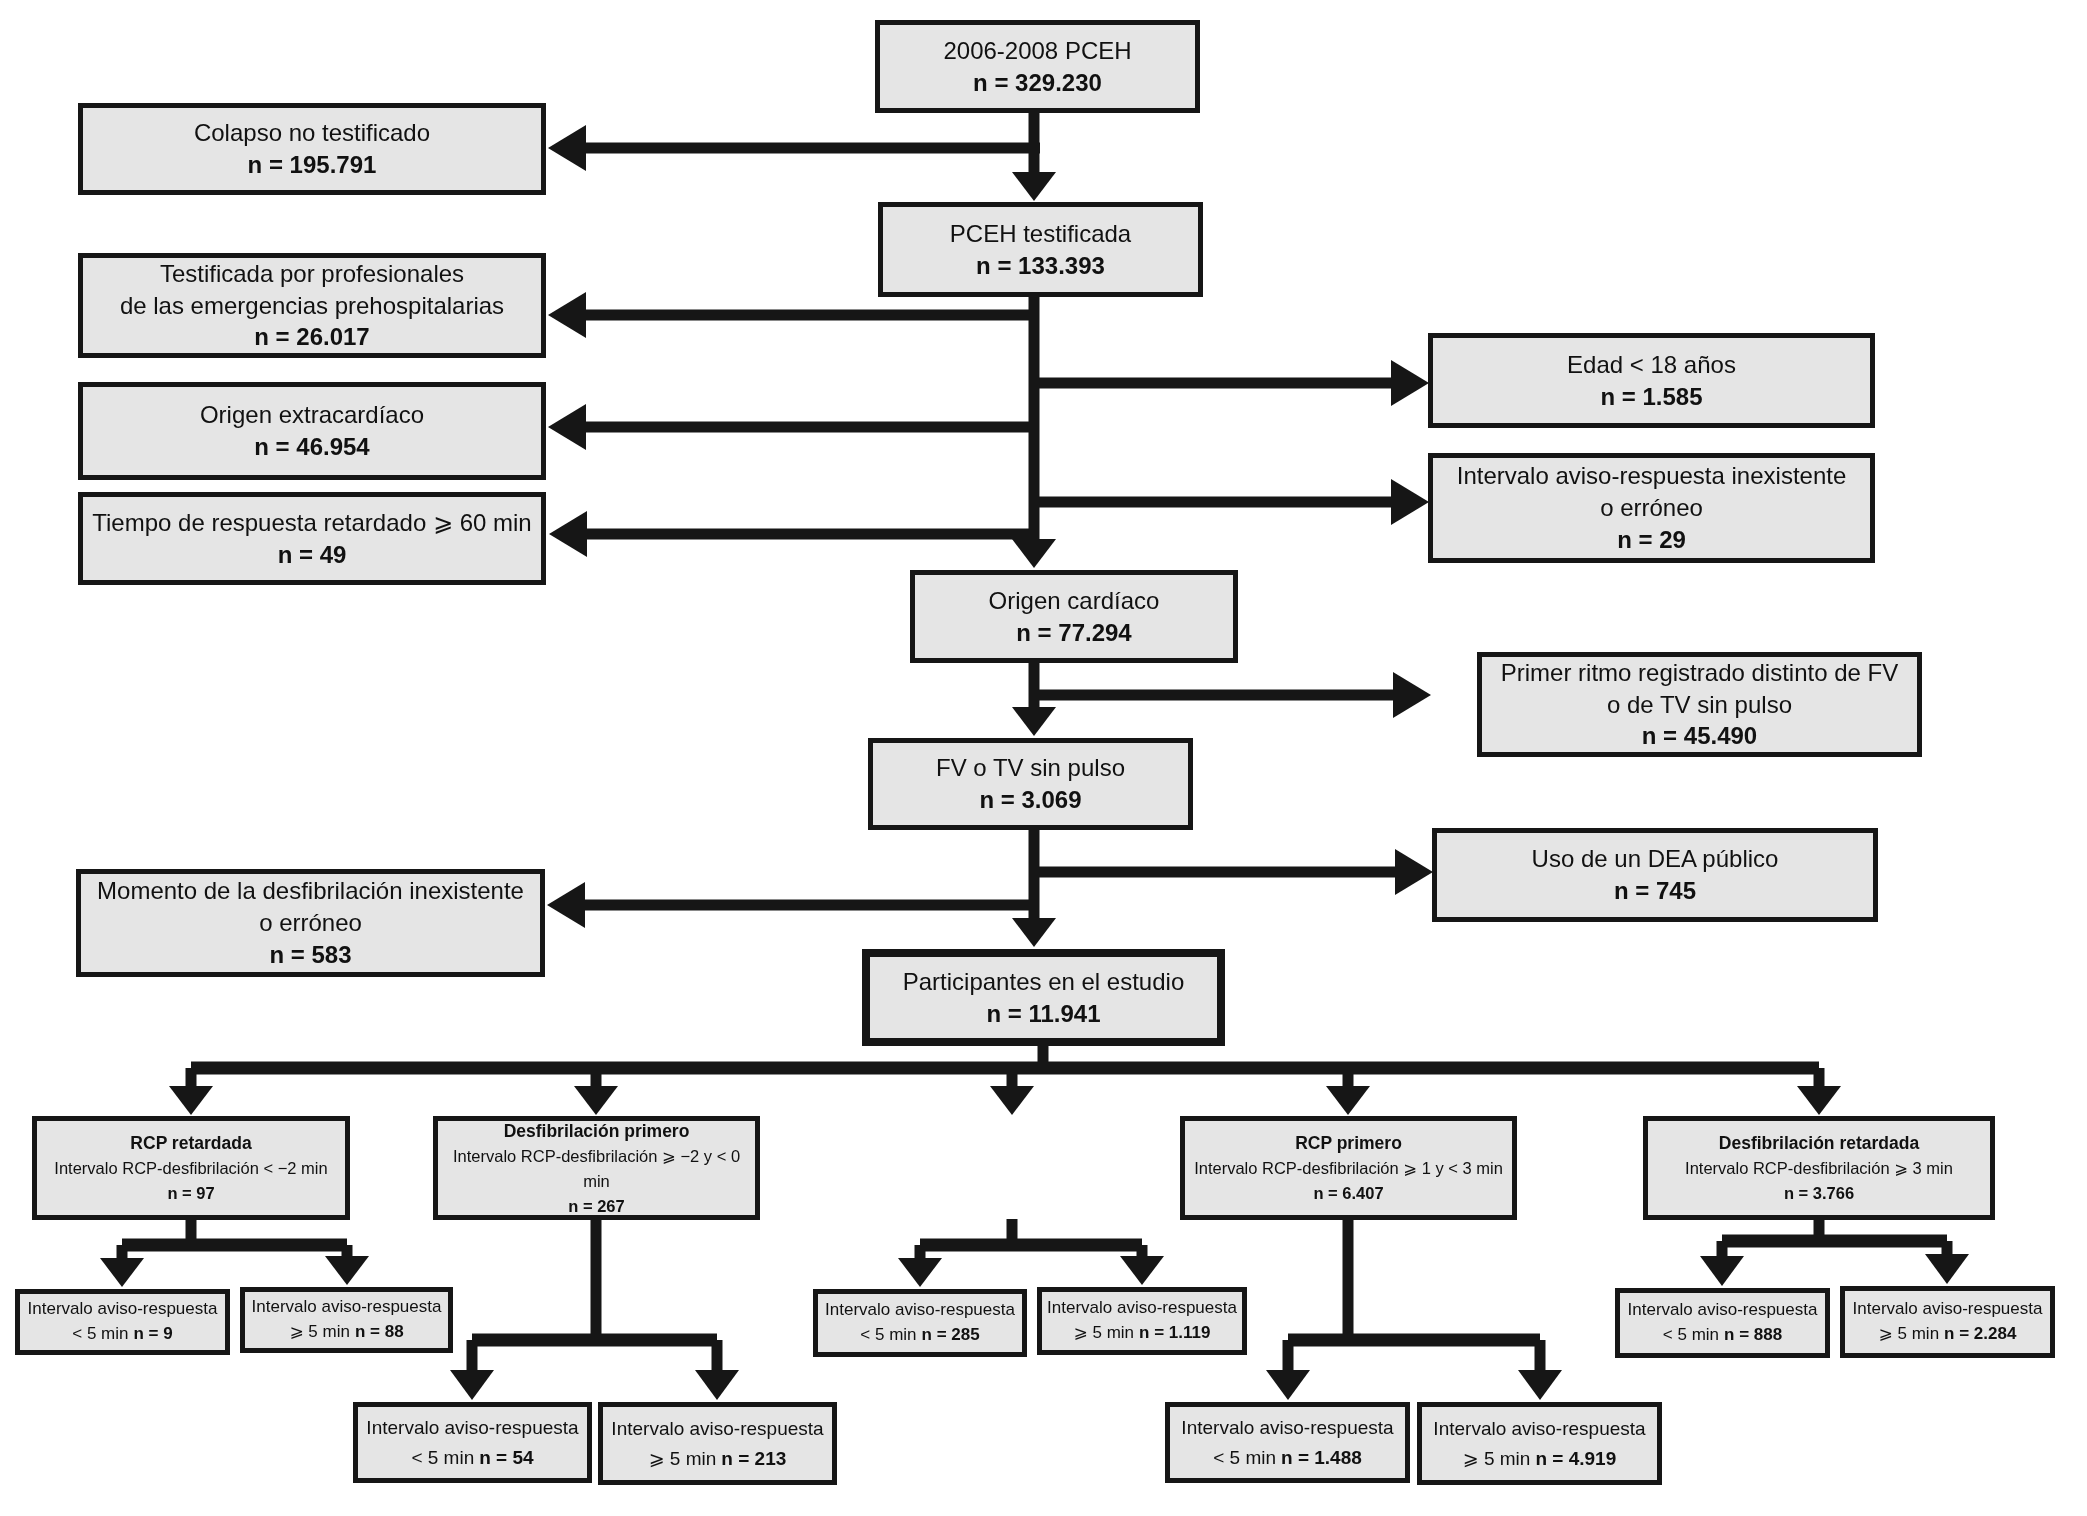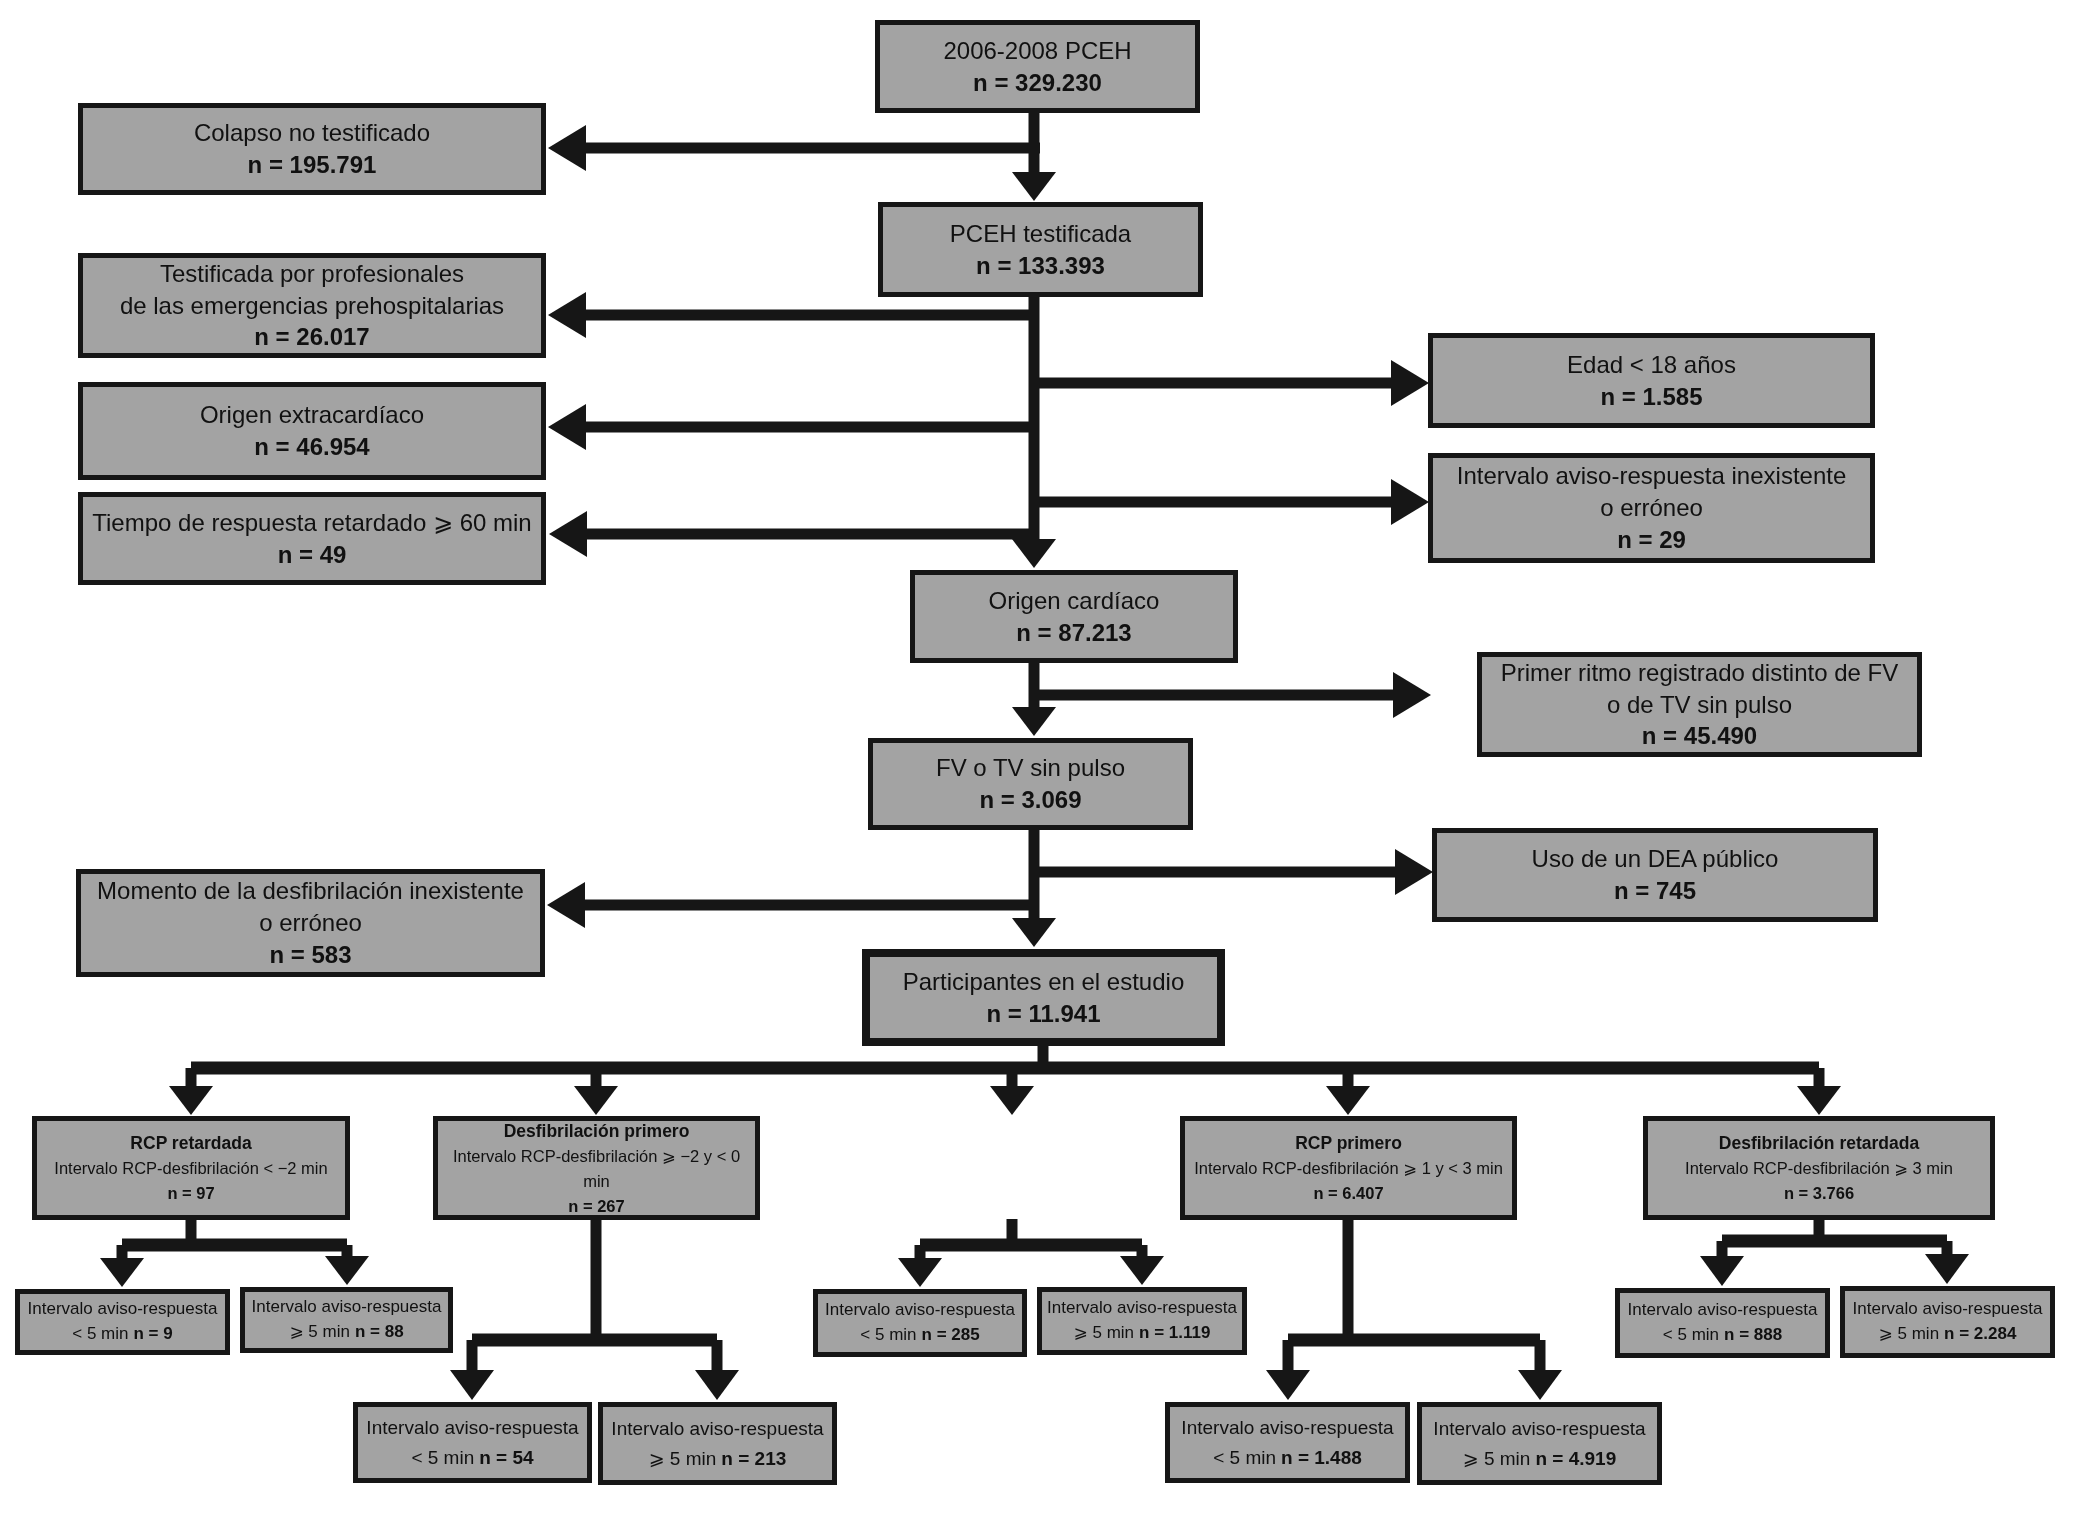--- a/index.html
+++ b/index.html
@@ -3,21 +3,21 @@
 <meta charset="utf-8">
 <style>
   html,body{margin:0;padding:0;background:#ffffff;}
   #canvas{
     position:relative;width:2087px;height:1516px;background:#ffffff;
     font-family:"Liberation Sans","DejaVu Sans",sans-serif;color:#111111;
     overflow:hidden;
   }
   .arrows{position:absolute;left:0;top:0;}
   .box{
-    position:absolute;box-sizing:border-box;background:#a3a3a3;
+    position:absolute;box-sizing:border-box;background:#e5e5e5;
     border:5px solid #161616;display:flex;flex-direction:column;
     align-items:center;justify-content:center;text-align:center;
   }
   .big{font-size:24px;line-height:1.32;}
   .big .n{font-weight:700;}
   .thick{border-width:8px;text-align:center;}
   .grp{font-size:16.5px;line-height:1.5;padding:2px 4px;}
   .grp .title{font-weight:700;font-size:17.5px;}
   .grp .n{font-weight:700;}
   .mini{font-size:17px;line-height:1.45;}
@@ -154,21 +154,21 @@
     <span class="n">n = 329.230</span>
   </div>
 
   <div class="box big" style="left:878px;top:202px;width:325px;height:95px">
     <span class="t">PCEH testificada</span>
     <span class="n">n = 133.393</span>
   </div>
 
   <div class="box big" style="left:910px;top:570px;width:328px;height:93px">
     <span class="t">Origen cardíaco</span>
-    <span class="n">n = 87.213</span>
+    <span class="n">n = 77.294</span>
   </div>
 
   <div class="box big" style="left:868px;top:738px;width:325px;height:92px">
     <span class="t">FV o TV sin pulso</span>
     <span class="n">n = 3.069</span>
   </div>
 
   <div class="box big thick" style="left:862px;top:949px;width:363px;height:97px">
     <span class="t">Participantes en el estudio</span>
     <span class="n">n = 11.941</span>

